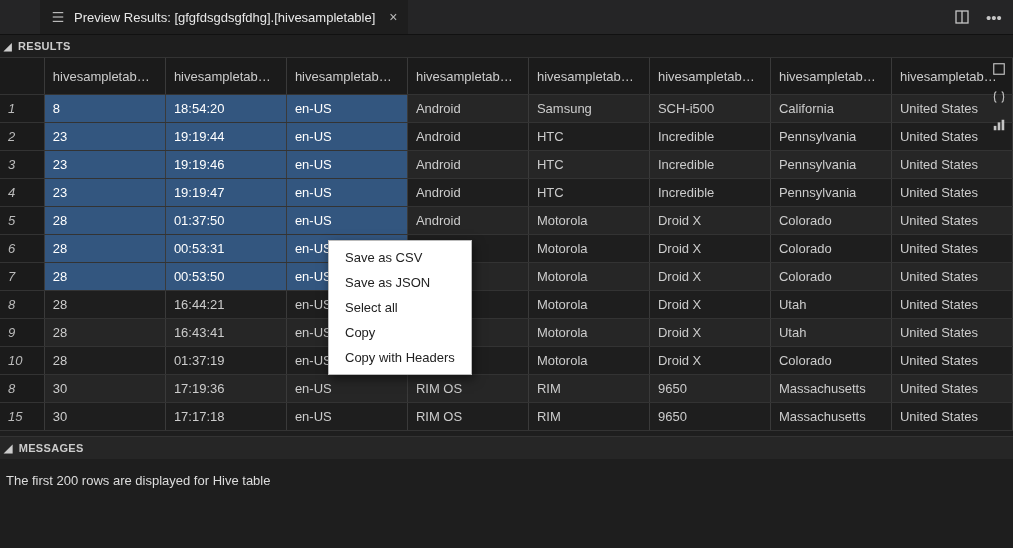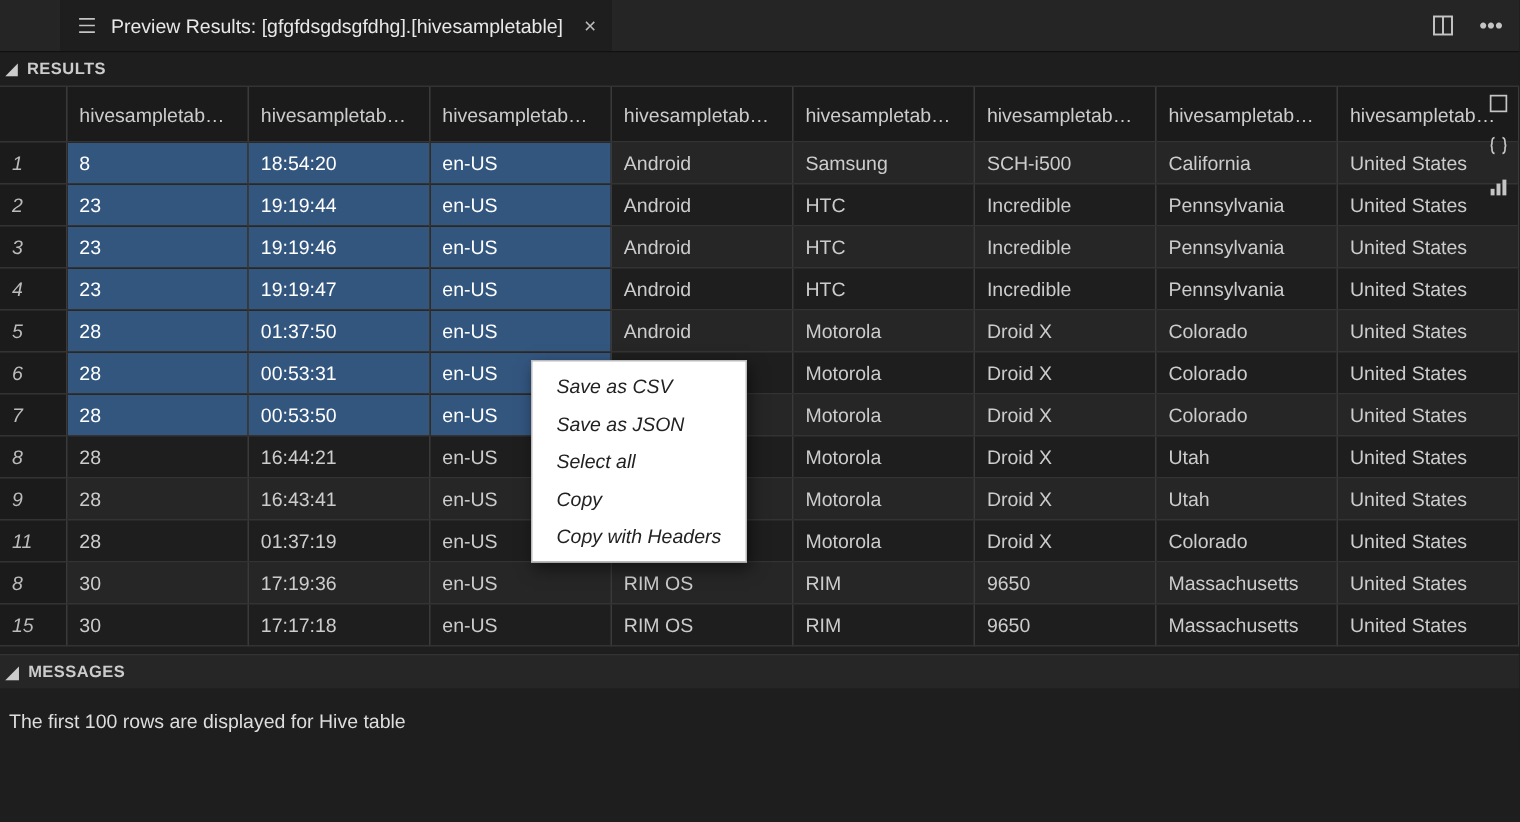--- a/index.html
+++ b/index.html
@@ -311,21 +311,21 @@
           <td>28</td>
           <td>16:43:41</td>
           <td>en-US</td>
           <td></td>
           <td>Motorola</td>
           <td>Droid X</td>
           <td>Utah</td>
           <td>United States</td>
         </tr>
         <tr>
-          <td class="rownum">11</td>
+          <td class="rownum">10</td>
           <td>28</td>
           <td>01:37:19</td>
           <td>en-US</td>
           <td></td>
           <td>Motorola</td>
           <td>Droid X</td>
           <td>Colorado</td>
           <td>United States</td>
         </tr>
         <tr>
@@ -368,25 +368,25 @@
   </span>
   <span class="sicn">
     <svg width="14" height="14" viewBox="0 0 16 16" fill="#c5c5c5">
       <rect x="2" y="9" width="3" height="5"></rect>
         <rect x="6.5" y="5" width="3" height="9"></rect>
         <rect x="11" y="2" width="3" height="12"></rect>
     </svg>
   </span>
 </div>
 
-<div class="context-menu" style="left:354px; top:240px;font-style:italic;">
+<div class="context-menu" style="left:328px; top:240px;">
   <div class="mi">Save as CSV</div>
   <div class="mi">Save as JSON</div>
   <div class="mi">Select all</div>
   <div class="mi">Copy</div>
   <div class="mi">Copy with Headers</div>
 </div>
 
 <div class="messages-hdr">
   <span class="arrow">◢</span>
   <span>MESSAGES</span>
 </div>
-<div class="messages-body">The first 100 rows are displayed for Hive table</div>
+<div class="messages-body">The first 200 rows are displayed for Hive table</div>
 
 </body></html>

